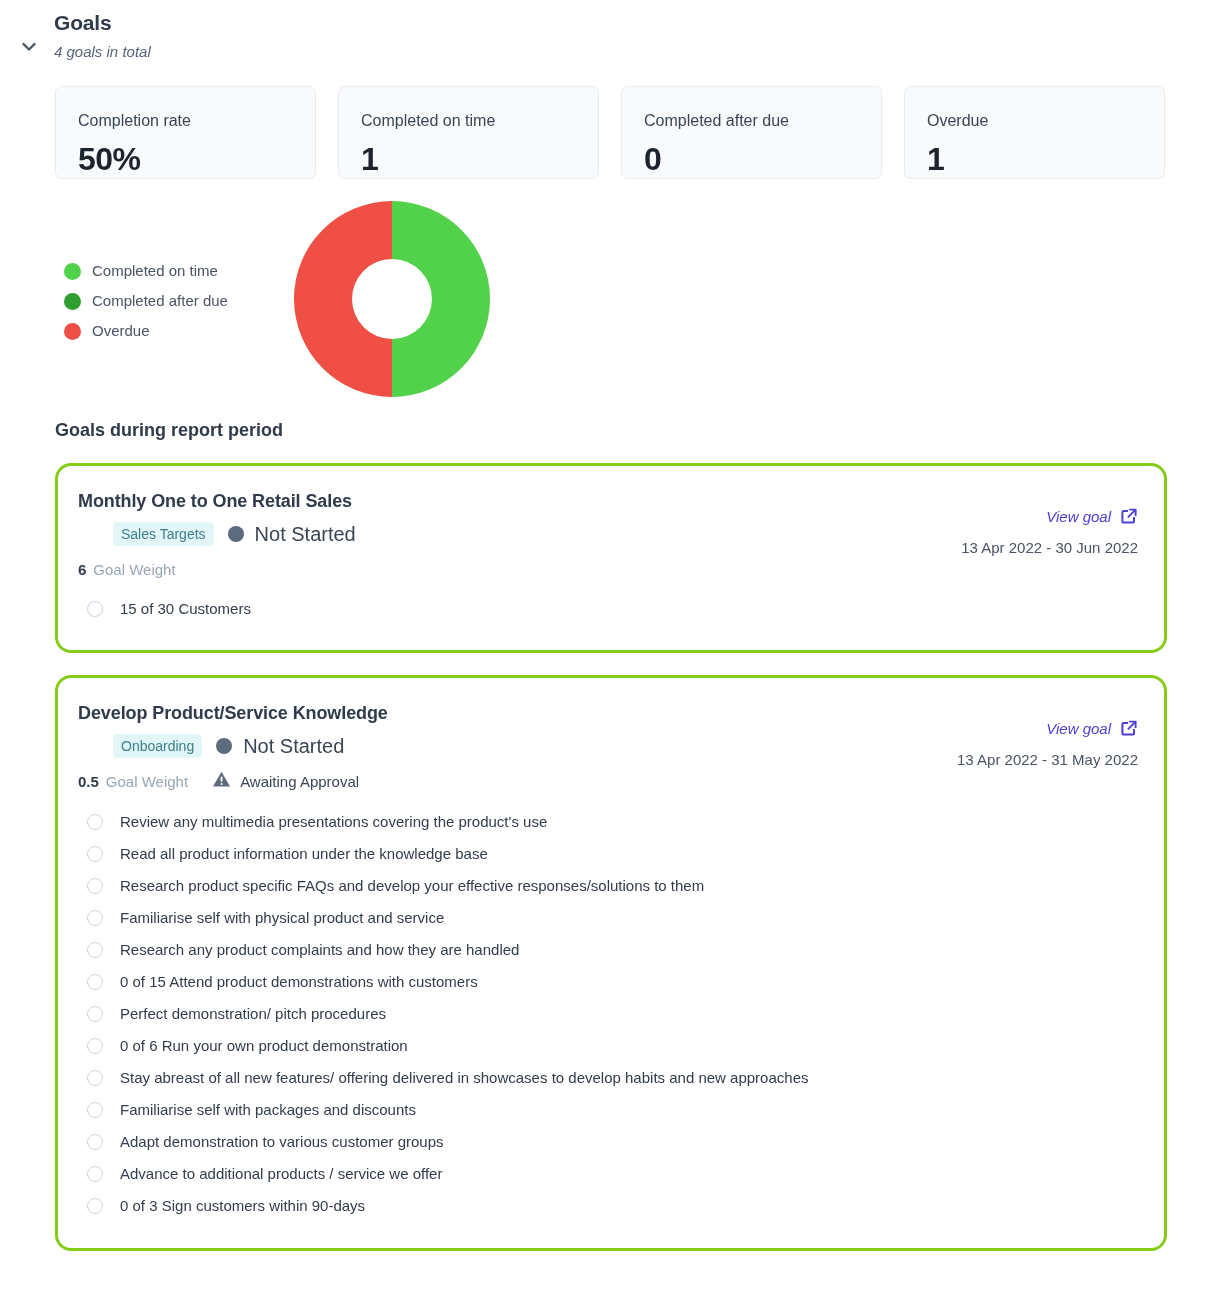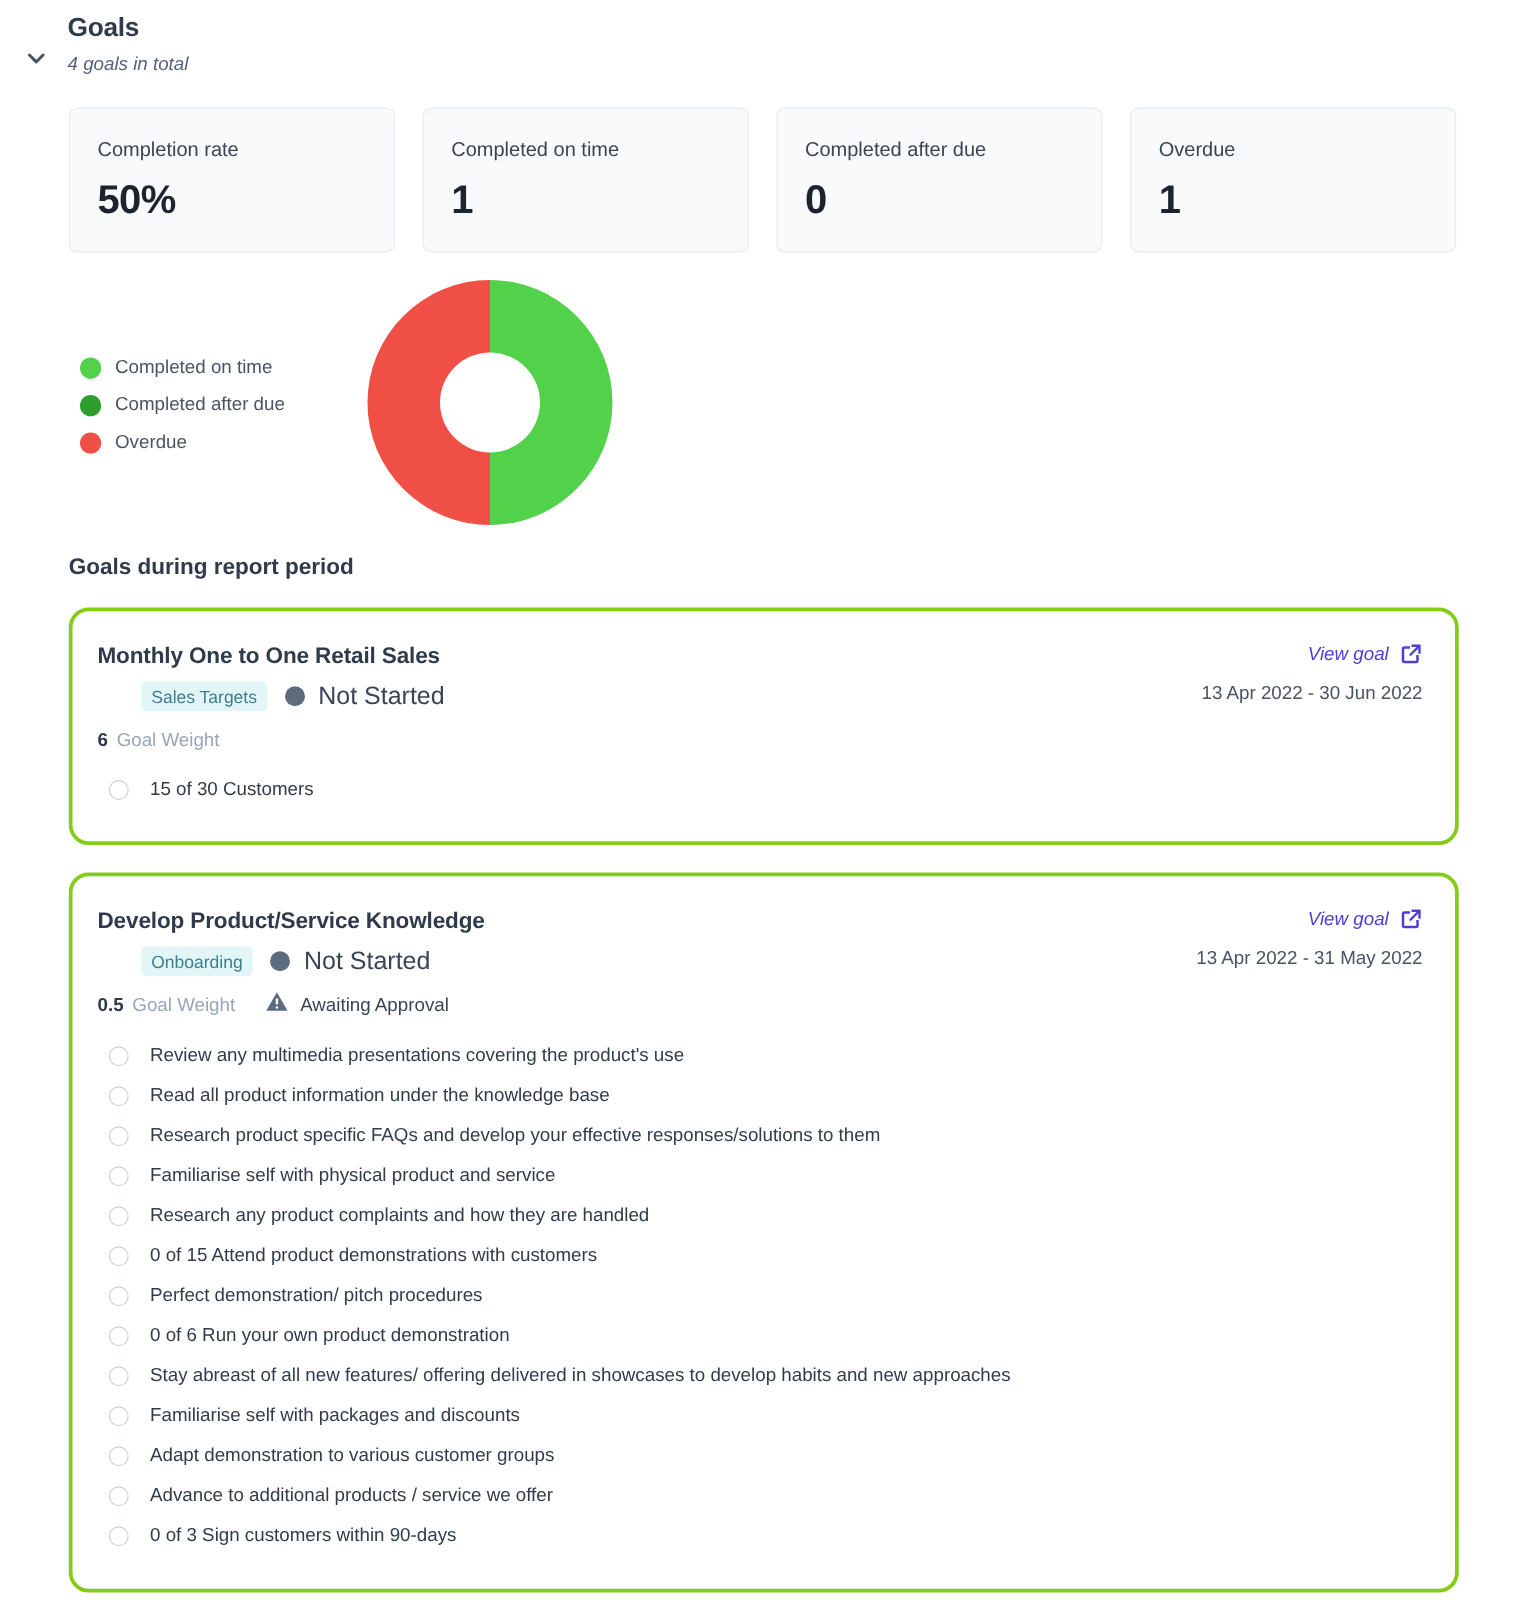--- a/index.html
+++ b/index.html
@@ -32,21 +32,21 @@
   
   .stats {
     display: flex; gap: 22px;
     margin: 24px 0 0 55px; width: 1110px;
   }
   .stat-card {
     flex: 1 1 0;
     background: #f8fafc;
     border: 1px solid #e7ecf1;
     border-radius: 7px;
-    height: 116px;
+    height: 93px;
     padding: 24px 0 0 22px;
   }
   .stat-label { font-size: 16px; color: #3a4554; line-height: 20px; }
   .stat-value {
     font-size: 32px; font-weight: bold; color: #1d242e;
     margin-top: 10px; line-height: 36px; letter-spacing: -0.5px;
   }
 
   
   .chart-row { position: relative; height: 225px; margin-top: 15px; }
@@ -91,21 +91,21 @@
     width: 16px; height: 16px; border-radius: 50%;
     background: #5c6b7e; margin: 0 11px 0 14px; flex: 0 0 16px;
   }
   .status-text { font-size: 20px; color: #3a4554; }
   .goal-weight-row { display: flex; align-items: center; margin-top: 13px; height: 22px; }
   .weight-num { font-size: 15px; color: #2f3a4a; font-weight: bold; }
   .weight-label { font-size: 15px; color: #98a6b8; margin-left: 7px; }
   .approval { display: flex; align-items: center; margin-left: 24px; }
   .approval-text { font-size: 15px; color: #3a4554; margin-left: 9px; }
 
-  .goal-right { text-align: right; flex: 0 0 auto; padding-top: 1px; }
+  .goal-right { text-align: right; flex: 0 0 auto; padding-top: 1px; margin-top: 16px; }
   .view-goal {
     display: flex; align-items: center; justify-content: flex-end;
     color: #4b3fd4; font-size: 15px; font-style: italic;
     cursor: pointer; line-height: 18px;
   }
   .view-goal svg { margin-left: 8px; display:block; }
   .date-range { font-size: 15px; color: #4a5462; margin-top: 13px; line-height: 18px; }
 
   
   .checklist { margin-top: 14px; }

